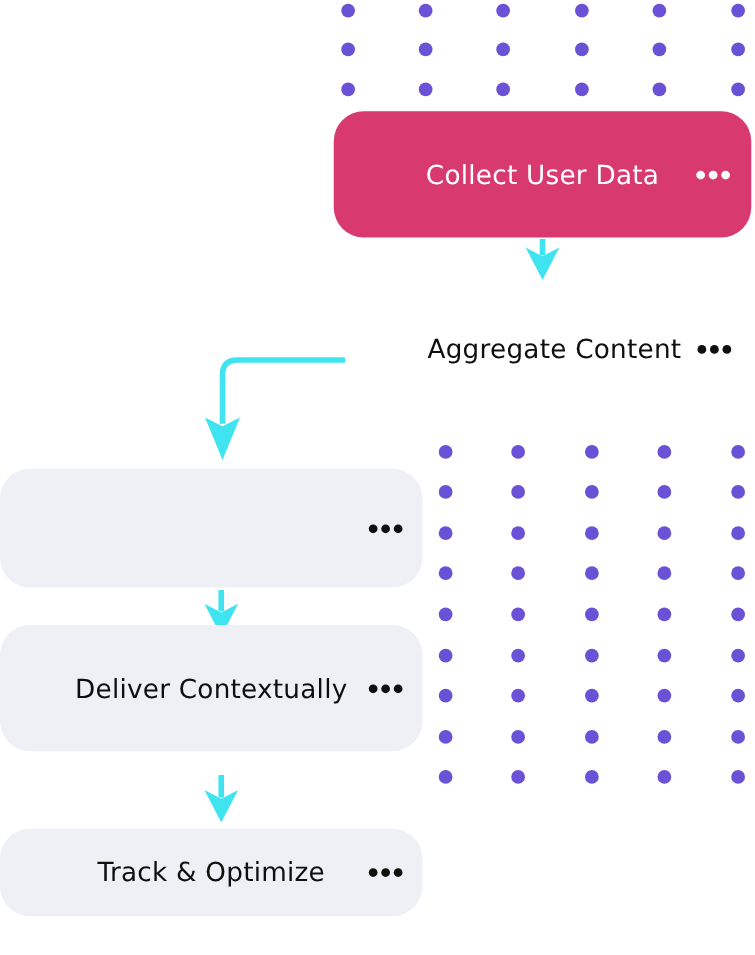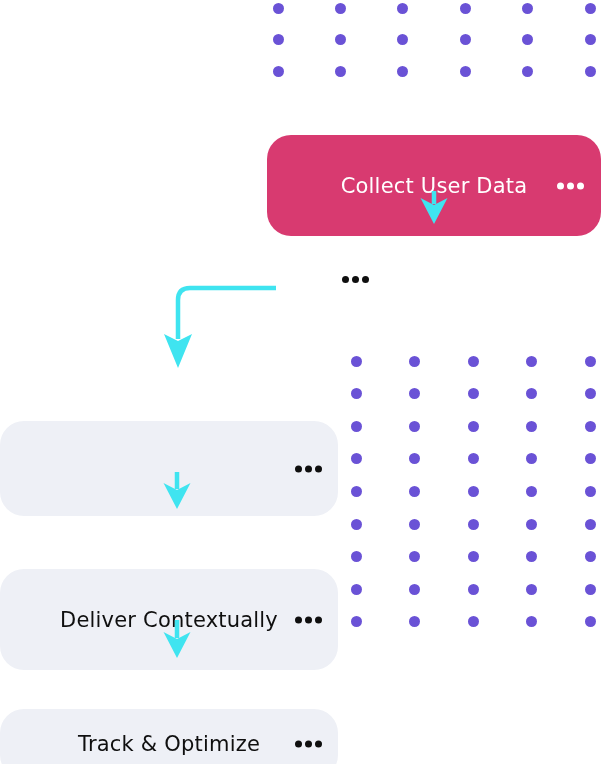--- a/index.html
+++ b/index.html
@@ -12,21 +12,21 @@
     background: var(--bg, #ffffff);
     overflow: hidden;
   }
 
   
   .dot-grid { position: absolute; }
   .dot-grid .dot { position: absolute; border-radius: 50%; }
 
   
   .node { position: absolute; box-sizing: border-box; }
-  .card { border-radius: 24px; margin-top: 46px; }
+  .card { border-radius: 24px; }
   .card .label {
     position: absolute; left: 0; right: 0; top: 50%;
     transform: translateY(-50%);
     text-align: center;
     font-size: 21px;
     letter-spacing: 0.2px;
     white-space: nowrap;
   }
   .card .more {
     position: absolute; right: 16px; top: 50%;
@@ -37,21 +37,21 @@
 
   .pink-card { background: var(--pink); left: 267px; top: 89px; width: 334px; height: 101px; }
   .pink-card .label { color: var(--text_light); }
   .pink-card .more { right: 17px; }
   .pink-card .more i { background: var(--text_light); }
 
   .light-card { background: var(--light_box); left: 0; width: 338px; }
   .light-card .label { color: var(--text_dark); }
   .light-card .more i { background: var(--text_dark); }
   .node-curate  { top: 375px; height: 95px; }
-  .node-deliver { top: 523px; height: 101px; }
+  .node-deliver { top: 500px; height: 101px; }
   .node-track   { top: 663px; height: 70px; }
 
   .plain-node {
     left: 342px; top: 262px; width: 243px; height: 34px;
     display: flex; align-items: center; justify-content: space-between;
   }
   .plain-node .label { font-size: 21px; letter-spacing: 0.2px; color: var(--text_dark); white-space: nowrap; }
   .plain-node .more i { background: var(--text_dark); }
 
   
@@ -145,20 +145,21 @@
         <i></i>
       </span>
   </div>
 
   <svg class="arrow arrow-a" width="30" height="34" viewBox="0 0 30 34">
     <line class="stem" x1="15" y1="0" x2="15" y2="13"></line>
     <path class="head" d="M 1.5 7 L 15 14 L 28.5 7 L 15 33 Z"></path>
   </svg>
 
   <div class="node plain-node">
+    <span class="label">Aggregate Content</span>
     <span class="more">
         <i></i>
         <i></i>
         <i></i>
       </span>
   </div>
 
   <svg class="arrow arrow-elbow" width="130" height="90" viewBox="0 0 130 90">
     <path class="stem" d="M 126 5 H 40 Q 28 5 28 17 V 56"></path>
     <path class="head" d="M 14 51 L 28 58 L 42 51 L 28 85 Z"></path>

